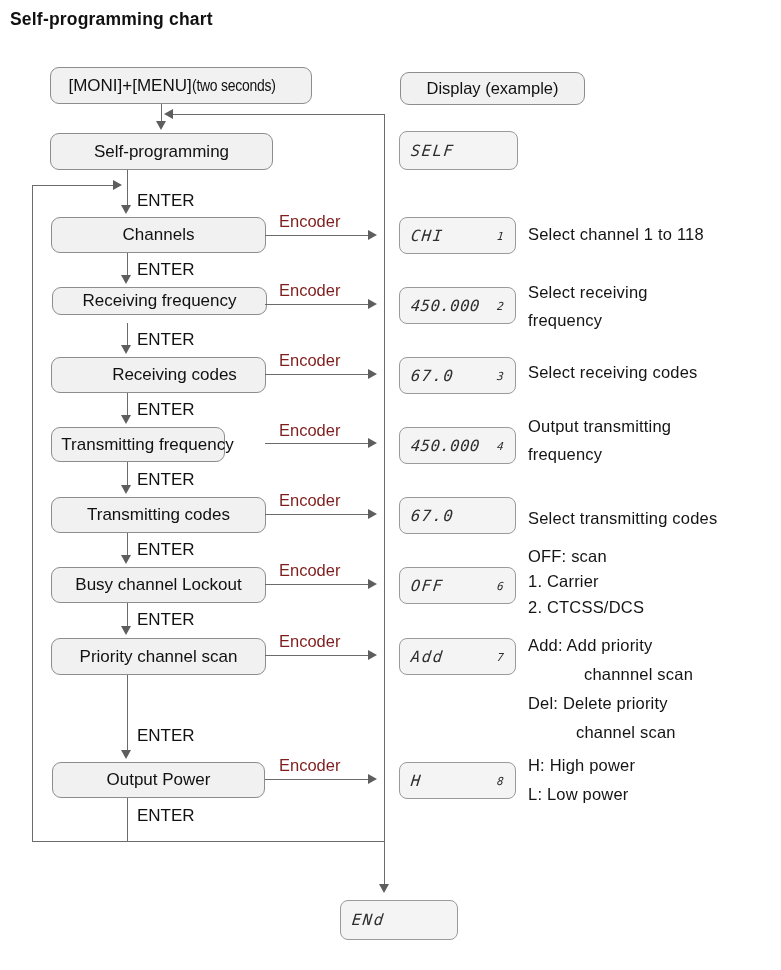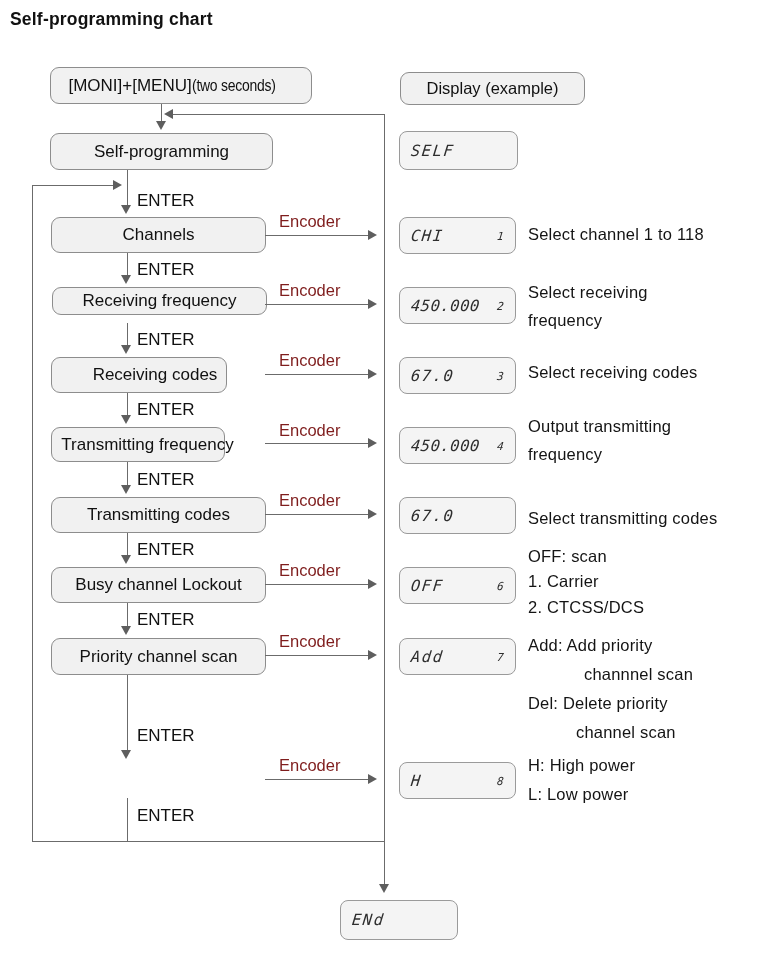--- a/index.html
+++ b/index.html
@@ -40,25 +40,26 @@
   </div>
   <div class="fbox" style="left:400px;top:72px;width:185px;height:33px;font-size:16.5px;">Display  (example)</div>
   <div class="fbox" style="left:50px;top:133px;width:223px;height:37px;">Self-programming</div>
 
   <div class="dbox" style="left:399px;top:131px;width:119px;height:39px;">
     <span class="lcd-val">SELF</span>
   </div>
 
   <div class="fbox" style="left:51px;top:217px;width:215px;height:36px;">Channels</div>
   <div class="fbox" style="left:52px;top:287px;width:215px;height:28px;">Receiving frequency</div>
-  <div class="fbox" style="left:51px;top:357px;width:176px;height:36px;padding-left:32px;">Receiving codes</div>
+  <div class="fbox" style="left:51px;top:357px;width:215px;height:36px;padding-left:32px;">Receiving codes</div>
   <div class="fbox" style="left:51px;top:427px;width:174px;height:35px;padding-left:19px;">Transmitting frequency</div>
   <div class="fbox" style="left:51px;top:497px;width:215px;height:36px;">Transmitting codes</div>
   <div class="fbox" style="left:51px;top:567px;width:215px;height:36px;">Busy channel Lockout</div>
   <div class="fbox" style="left:51px;top:638px;width:215px;height:37px;">Priority channel scan</div>
+  <div class="fbox" style="left:52px;top:762px;width:213px;height:36px;">Output Power</div>
 
   <div class="dbox" style="left:399px;top:217px;width:117px;height:37px;">
     <span class="lcd-val">CHI</span>
     <span class="lcd-idx">1</span>
   </div>
   <div class="dbox" style="left:399px;top:287px;width:117px;height:37px;">
     <span class="lcd-val" style="letter-spacing:.5px;">450.000</span>
     <span class="lcd-idx">2</span>
   </div>
   <div class="dbox" style="left:399px;top:357px;width:117px;height:37px;">

